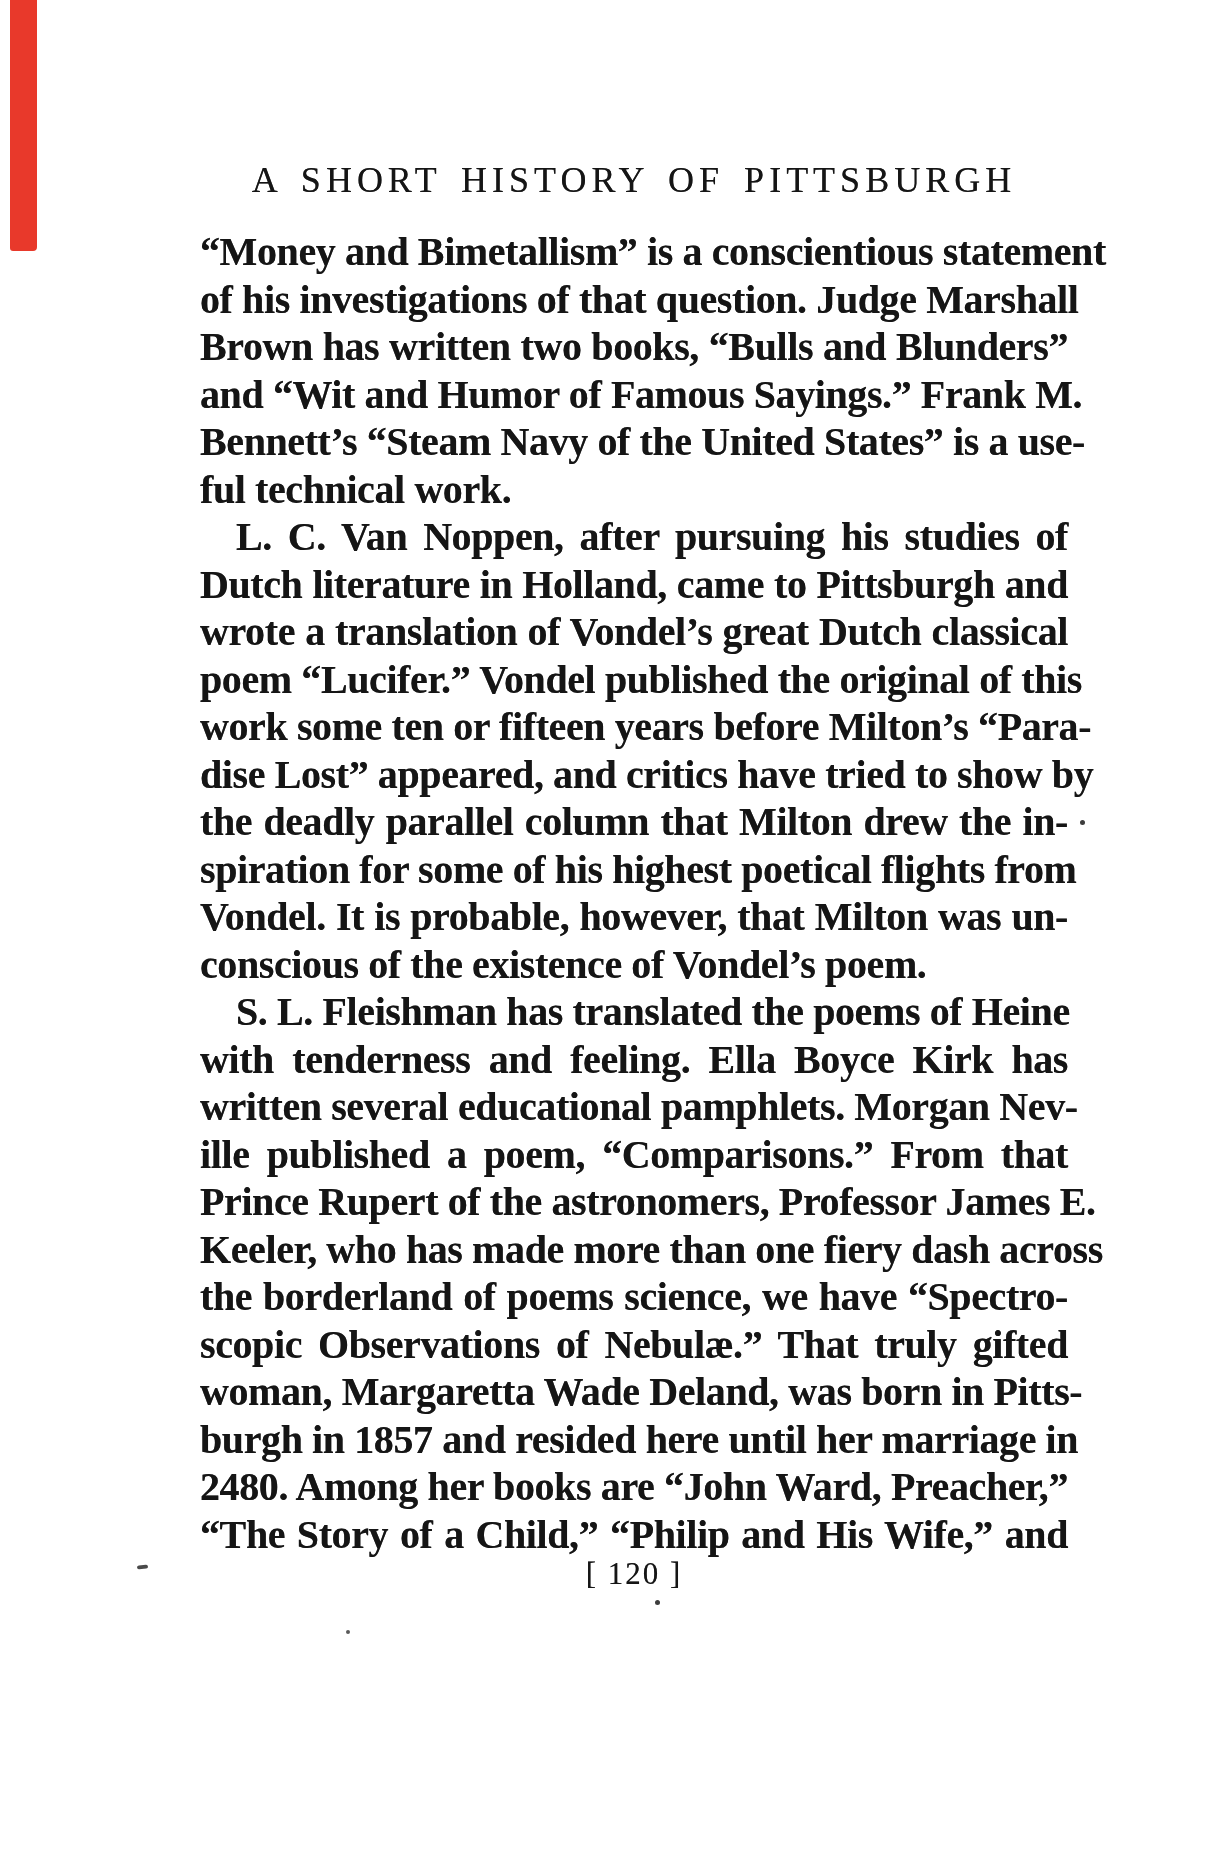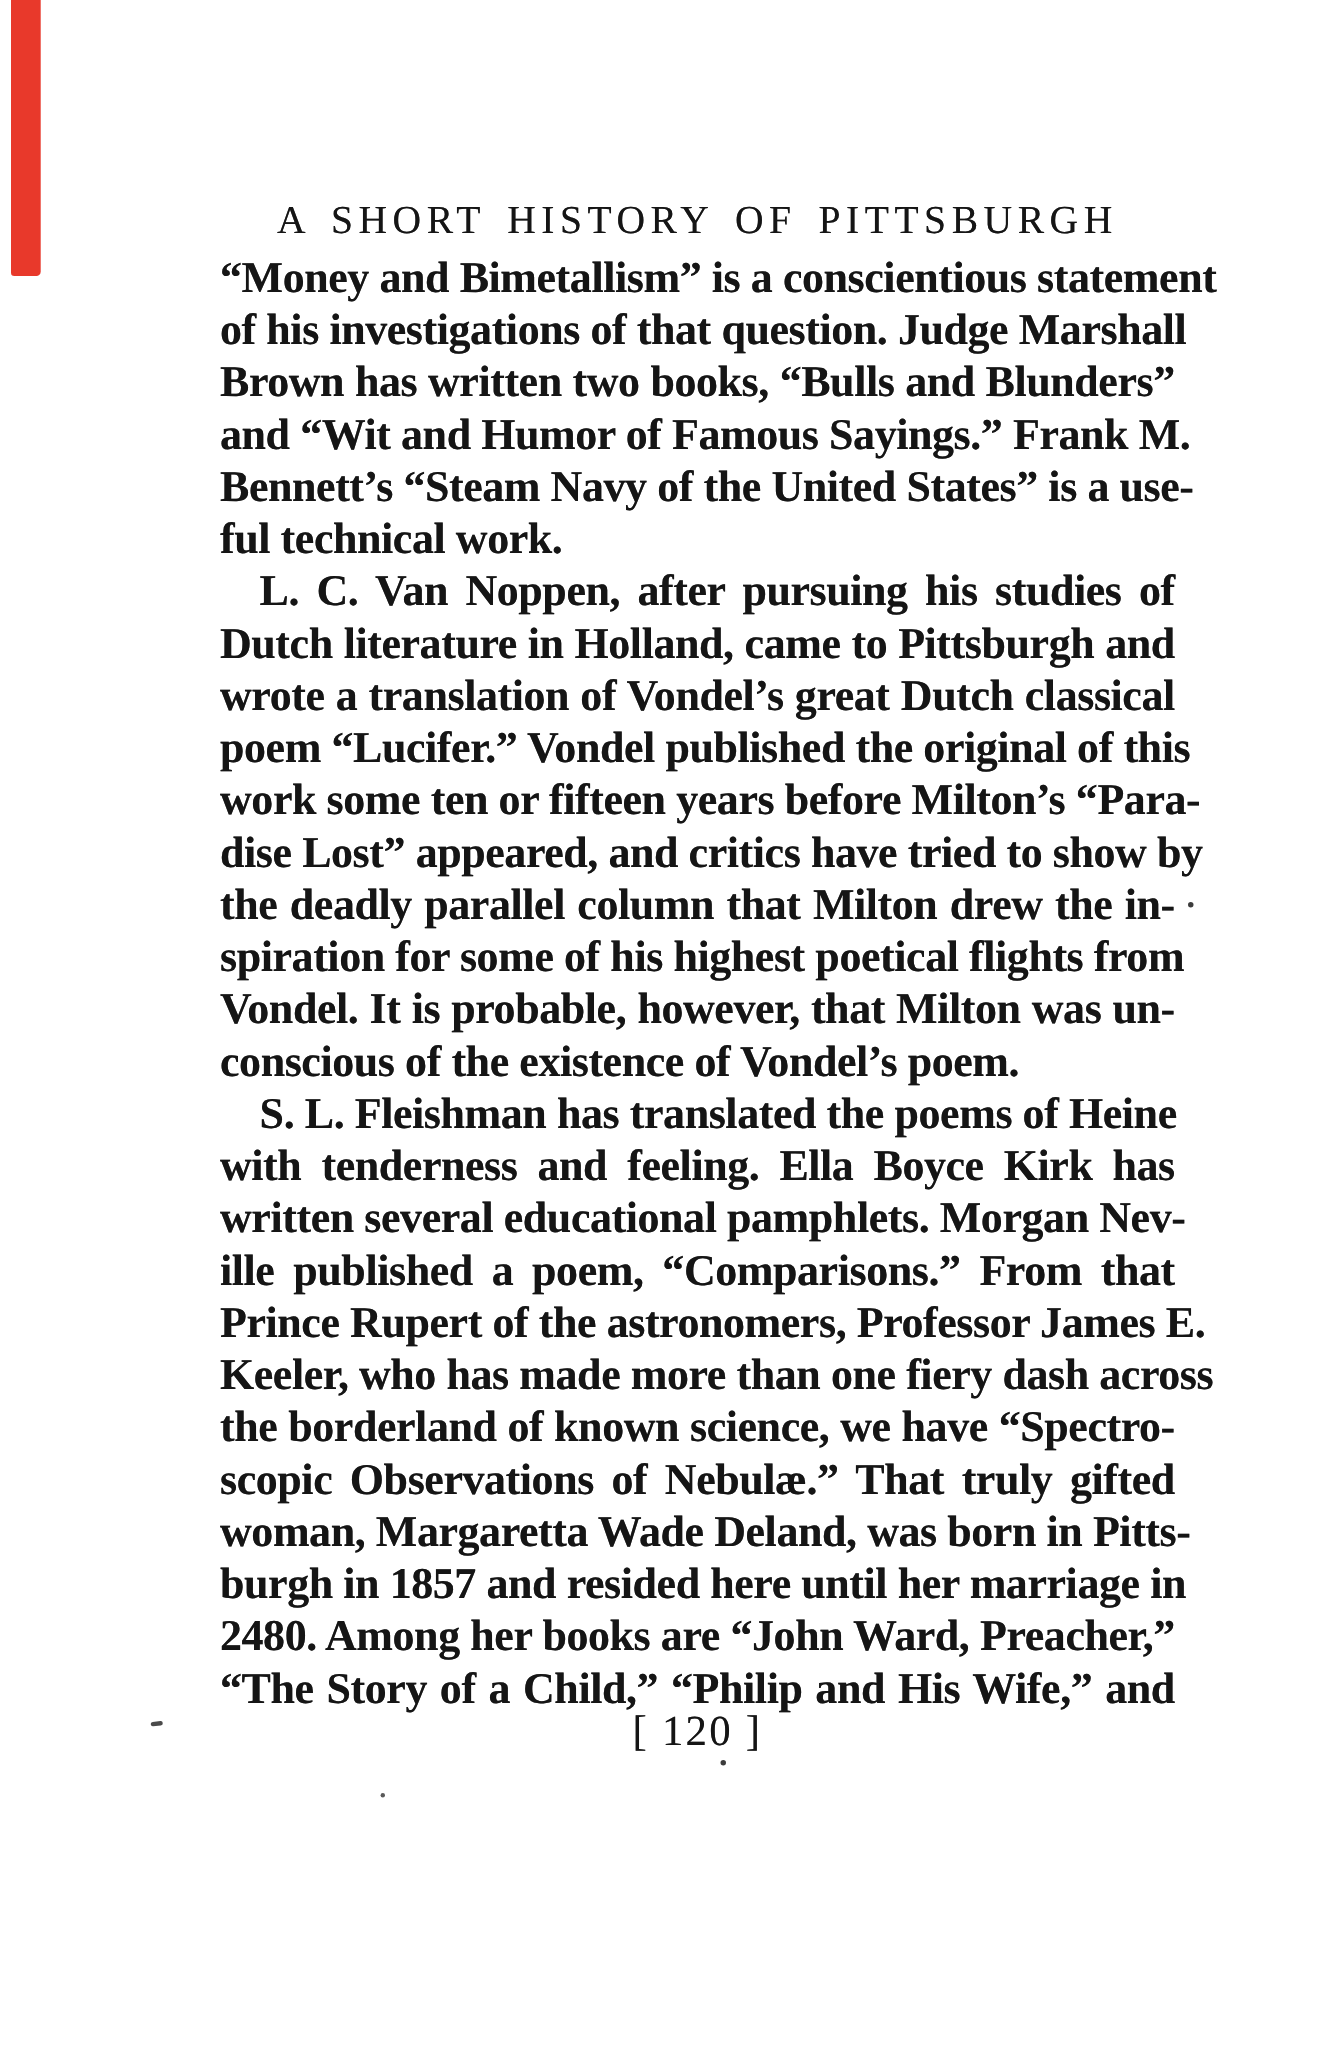--- a/index.html
+++ b/index.html
@@ -31,21 +31,20 @@
     top: 160px;
     width: 868px;
     text-align: center;
     font-size: 36px;
     line-height: 40px;
     letter-spacing: 5px;
     word-spacing: 6px;
     color: var(--ink);
     white-space: nowrap;
     text-shadow: 0 0 0.6px rgba(0,0,0,0.65);
-    margin-top: 20px;
   }
   .body-text {
     position: absolute;
     left: 200px;
     top: 228px;
     width: 868px;
     color: var(--ink);
     text-shadow: 0 0 0.6px rgba(0,0,0,0.6);
     font-weight: bold;
   }
@@ -58,21 +57,21 @@
     letter-spacing: -0.4px;
   }
   .line.indent { padding-left: 36px; }
   .line.end { text-align-last: left; }
   .page-footer {
     position: absolute;
     left: 200px;
     top: 1554px;
     width: 868px;
     text-align: center;
-    font-size: 39px;
+    font-size: 31px;
     line-height: 40px;
     letter-spacing: 2px;
     color: var(--ink);
     text-shadow: 0 0 0.6px rgba(0,0,0,0.6);
   }
   .speck {
     position: absolute;
     background: #3c3c3c;
     border-radius: 50%;
   }
@@ -106,21 +105,21 @@
     <div class="line">the deadly parallel column that Milton drew the in-</div>
     <div class="line">spiration for some of his highest poetical flights from</div>
     <div class="line">Vondel.  It is probable, however, that Milton was un-</div>
     <div class="line end">conscious of the existence of Vondel’s poem.</div>
     <div class="line indent">S. L. Fleishman has translated the poems of Heine</div>
     <div class="line">with tenderness and feeling.  Ella Boyce Kirk has</div>
     <div class="line">written several educational pamphlets.  Morgan Nev-</div>
     <div class="line">ille published a poem, “Comparisons.”  From that</div>
     <div class="line">Prince Rupert of the astronomers, Professor James E.</div>
     <div class="line">Keeler, who has made more than one fiery dash across</div>
-    <div class="line">the borderland of known science, we have “Spectro-</div>
+    <div class="line">the borderland of poems science, we have “Spectro-</div>
     <div class="line">scopic Observations of Nebulæ.”  That truly gifted</div>
     <div class="line">woman, Margaretta Wade Deland, was born in Pitts-</div>
     <div class="line">burgh in 1857 and resided here until her marriage in</div>
     <div class="line">2480.  Among her books are “John Ward, Preacher,”</div>
     <div class="line">“The Story of a Child,” “Philip and His Wife,” and</div>
   </div>
 
   <div class="page-footer">[ 120 ]</div>
 
   <div class="speck dash" style="left:137px; top:1565px; width:11px; height:4px; background:#4a4a4a;"></div>

